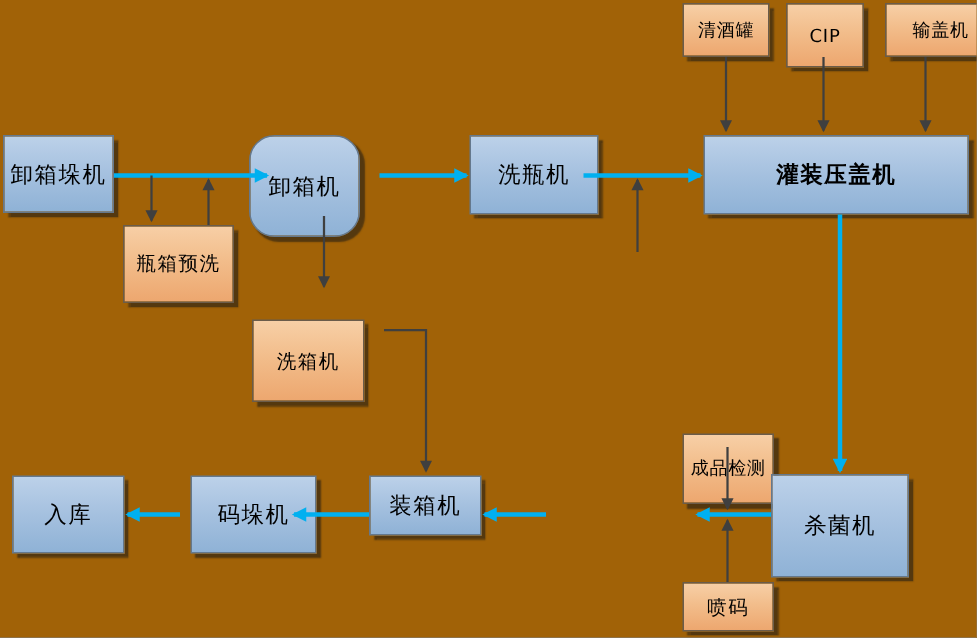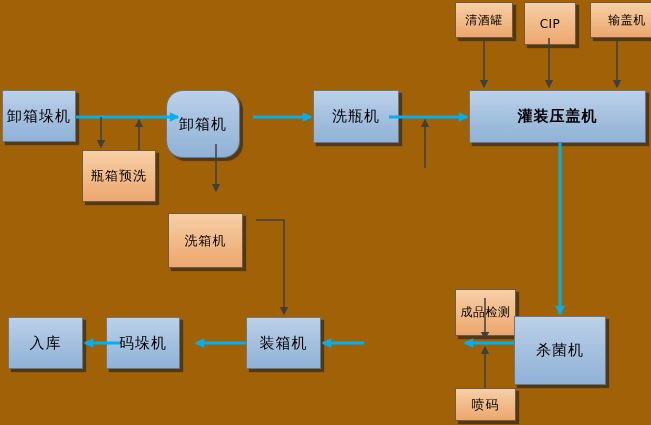--- a/index.html
+++ b/index.html
@@ -32,22 +32,22 @@
   .n-crate_prewash{left:82px;top:150px;width:74px;height:52px;}
   .n-uncaser{left:166px;top:90px;width:74px;height:68px;border-radius:17px;}
   .n-crate_washer{left:168px;top:194px;width:75px;height:55px;margin-top:19px;}
   .n-bottle_washer{left:313px;top:90px;width:86px;height:53px;}
   .n-empty_bottle_inspect{left:388px;top:168px;width:74px;height:52px;}
   .n-filler_capper{left:469px;top:90px;width:177px;height:53px;font-weight:bold;}
   .n-beer_tank{left:455px;top:2px;width:58px;height:36px;}
   .n-cip{left:524px;top:2px;width:52px;height:43px;}
   .n-cap_feeder{left:590px;top:2px;width:74px;height:36px;}
   .n-warehouse{left:8px;top:317px;width:75px;height:52px;}
-  .n-palletizer{left:106px;top:317px;width:74px;height:52px;}
-  .n-case_packer{left:246px;top:317px;width:75px;height:52px;}
+  .n-palletizer{left:127px;top:317px;width:84px;height:52px;}
+  .n-case_packer{left:246px;top:317px;width:75px;height:40px;}
   .n-labeler{left:364px;top:316px;width:99px;height:53px;}
   .n-pasteurizer{left:514px;top:316px;width:92px;height:69px;}
   .n-product_inspect{left:455px;top:265px;width:61px;height:47px;margin-top:24px;}
   .n-inkjet_coder{left:455px;top:388px;width:61px;height:33px;}
 </style>
 </head>
 <body>
 
 <div class="stage">
 

